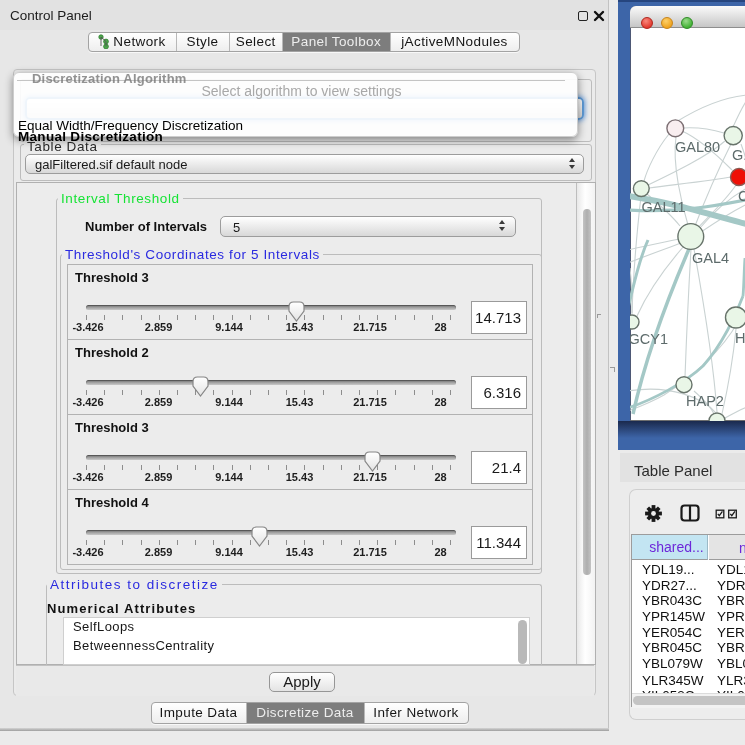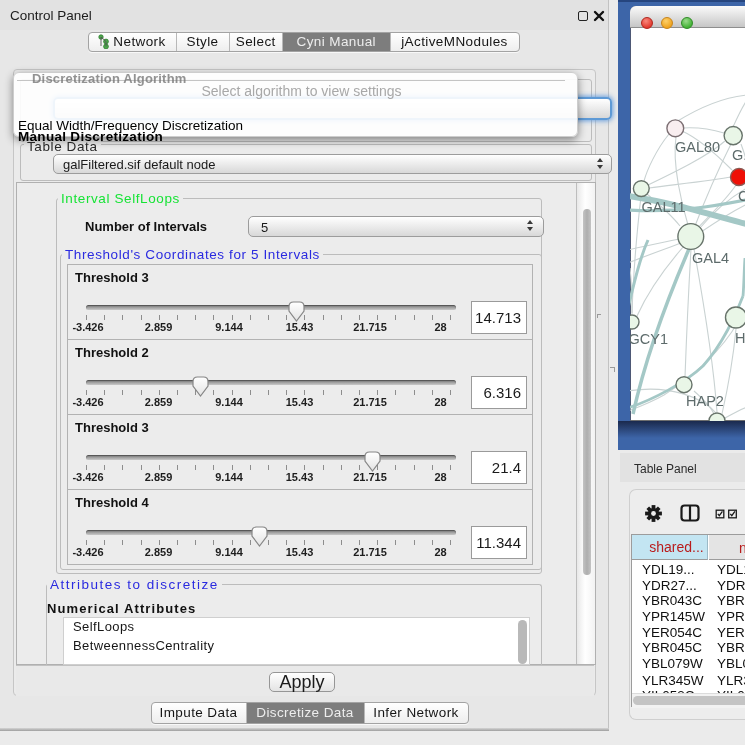--- a/index.html
+++ b/index.html
@@ -27,21 +27,21 @@
 .seg .tab.sel { background:#7d7d7d; color:#ededed; }
 
 
 #content { left:13px; top:69px; width:583px; height:627px; background:#ebebeb;
   border:1px solid #c6c6c6; border-radius:4px; }
 
 .group { position:absolute; border:1px solid #bcbcbc; border-radius:3px; }
 .glabel { position:absolute; font-size:13.5px; letter-spacing:0.6px; padding:0 3px; background:#ebebeb; }
 
 .combo { position:absolute; border:1px solid #9c9c9c; border-radius:5px;
-  background:linear-gradient(#ffffff,#d8d8d8); font-size:13px; color:#1a1a1a;margin-left:28px; }
+  background:linear-gradient(#ffffff,#d8d8d8); font-size:13px; color:#1a1a1a; }
 .combo .ctext { position:absolute; left:9px; top:50%; transform:translateY(-50%); }
 .arrows { position:absolute; width:8px; }
 .arrows .up { width:0; height:0; border-left:3.5px solid transparent;
   border-right:3.5px solid transparent; border-bottom:4.5px solid #3a3a3a; margin-bottom:2.5px; }
 .arrows .dn { width:0; height:0; border-left:3.5px solid transparent;
   border-right:3.5px solid transparent; border-top:4.5px solid #3a3a3a; }
 
 
 .tpanel { position:absolute; left:67px; width:466px; height:76px;
   border:1px solid #b2b2b2; }
@@ -61,21 +61,21 @@
 
 #attrlist { left:63px; top:617px; width:467px; height:48px; background:#fff;
   border:1px solid #cfcfcf; font-size:13px; color:#161616; overflow:hidden; }
 #attrlist div { padding-left:9px; height:19px; line-height:18px; letter-spacing:0.4px; }
 
 
 #southrow { left:16px; top:665px; width:578px; height:31px; background:#e9e9e9;
   border-top:1px solid #c2c2c2; }
 #applybtn { left:269px; top:672px; width:66px; height:20px;
   border:1px solid #969696; border-radius:5px;
-  background:linear-gradient(#ffffff,#e4e4e4); font-size:18px; color:#1a1a1a;
+  background:linear-gradient(#ffffff,#e4e4e4); font-size:15px; color:#1a1a1a;
   text-align:center; line-height:18px; }
 
 
 #popup { left:13px; top:71.5px; width:565px; height:65.5px;
   background:rgba(255,255,255,0.90); border:1px solid #cdcdcd; border-radius:6px;
   box-shadow:0 3px 9px rgba(0,0,0,0.45); }
 #popup .it0 { position:absolute; left:0; right:0; top:10.5px; text-align:center;
   text-indent:12px; color:#a8a8a8; font-size:14px; }
 #popup .it1 { position:absolute; left:4px; top:29.5px; font-weight:700;
   font-size:13.5px; letter-spacing:0.3px; color:#000;margin-top:27px; }
@@ -88,27 +88,27 @@
   border:1px solid #6e6e6e; border-right:none; border-left:1px solid #4d5875;
   border-radius:6px 0 0 0; background:#fff; }
 #nettitle { left:630px; top:6px; width:115px; height:22px;
   background:linear-gradient(#fbfbfb,#c6c6c6); border-radius:6px 0 0 0;
   border-bottom:1px solid #8e8e8e; }
 .light { position:absolute; top:11px; width:12px; height:12px; border-radius:50%; }
 #shadowband { left:618px; top:421px; width:127px; height:17px;
   background:linear-gradient(rgba(13,18,42,0.72),rgba(61,101,168,0)); }
 
 #tpbar { left:620px; top:453px; width:125px; height:29px; background:#e2e2e2; }
-#tpbar span { position:absolute; left:14px; top:9px; font-size:12px; color:#2b2b2b;text-align:center; }
+#tpbar span { position:absolute; left:14px; top:9px; font-size:15px; color:#2b2b2b;text-align:center; }
 
 #tablewin { left:629px; top:489px; width:116px; height:231px; background:#ededed;
   border:1px solid #cfcfcf; border-radius:7px 0 0 7px; border-right:none; }
 #tviewport { left:631px; top:534px; width:114px; height:173px;
   border:1px solid #9c9c9c; border-right:none; background:#fff; }
-.hcell { position:absolute; top:0; height:25px; font-size:14px; color:#b91c1c;
+.hcell { position:absolute; top:0; height:25px; font-size:14px; color:#6d28d9;
   display:flex; align-items:center; justify-content:center;
   border-bottom:1px solid #9c9c9c; }
 .trow { position:absolute; width:100%; height:16px; font-size:13.5px; color:#101010; }
 .trow span { position:absolute; top:0; }
 #hscroll { left:633px; top:696px; width:112px; height:9px; background:#c4c4c4;
   border-radius:4.5px 0 0 4.5px; }
 </style>
 </head>
 <body>
 <div id="page">
@@ -125,21 +125,21 @@
 
     <div class="seg" style="left:87.5px; top:31.5px; height:20px;">
       <div class="tab" style="width:88px;"><svg width="11" height="15" style="margin-right:4px;">
             <circle cx="3" cy="3" r="2.2" fill="#4da94d" stroke="#2e7d2e" stroke-width="0.8"></circle>
             <circle cx="8" cy="7.5" r="2.4" fill="#4da94d" stroke="#2e7d2e" stroke-width="0.8"></circle>
             <circle cx="8" cy="12.5" r="2.4" fill="#4da94d" stroke="#2e7d2e" stroke-width="0.8"></circle>
             <path d="M3,3 L8,7.5 L8,12.5 M3,3 L3,12" stroke="#555" stroke-width="0.9" fill="none"></path>
           </svg>Network</div>
       <div class="tab" style="width:53px;">Style</div>
       <div class="tab" style="width:53.5px;">Select</div>
-      <div class="tab sel" style="width:107.5px;">Cyni Manual</div>
+      <div class="tab sel" style="width:107.5px;">Panel Toolbox</div>
       <div class="tab" style="width:128px;">jActiveMNodules</div>
     </div>
 
     <div class="abs" id="content"></div>
 
     <div class="group" style="left:20px; top:79px; width:572px; height:63px;"></div>
     <div class="abs" style="left:31px; top:71px; font-size:13px; font-weight:700; letter-spacing:0.2px; color:#b5b5b5;">Discretization Algorithm</div>
 
     <div class="combo" style="left:25px; top:97px; width:559px; height:23px;
          border:2px solid #5e9ad6; box-shadow:0 0 5px 1px rgba(90,150,220,0.9);"></div>
@@ -156,21 +156,21 @@
 
     <div class="abs" style="left:16px; top:182px; width:580px; height:483px;
          border:1px solid #b0b0b0; background:#ececec; overflow:hidden;">
       <div class="abs" style="left:559px; top:0; width:19px; height:483px;
            background:linear-gradient(90deg,#e8e8e8,#ffffff 45%,#f2f2f2); border-left:1px solid #bdbdbd;"></div>
       <div class="abs" style="left:566px; top:26px; width:8px; height:366px;
            background:linear-gradient(90deg,#c3c3c3,#aeaeae,#c3c3c3); border-radius:4px;"></div>
     </div>
 
     <div class="group" style="left:56px; top:198px; width:486px; height:376px;"></div>
-    <div class="glabel" style="left:58px; top:191px; color:#16e335; background:#ececec;">Interval SelfLoops</div>
+    <div class="glabel" style="left:58px; top:191px; color:#16e335; background:#ececec;">Interval Threshold</div>
 
     <div class="abs" style="left:85px; top:219px; font-size:13px; font-weight:700; color:#111;">Number of Intervals</div>
     <div class="combo" style="left:220px; top:216px; width:296px; height:21px;">
       <span class="ctext" style="left:12px;">5</span>
       <div class="arrows" style="right:8px; top:3px;">
           <div class="up"></div>
           <div class="dn"></div>
         </div>
     </div>
 

